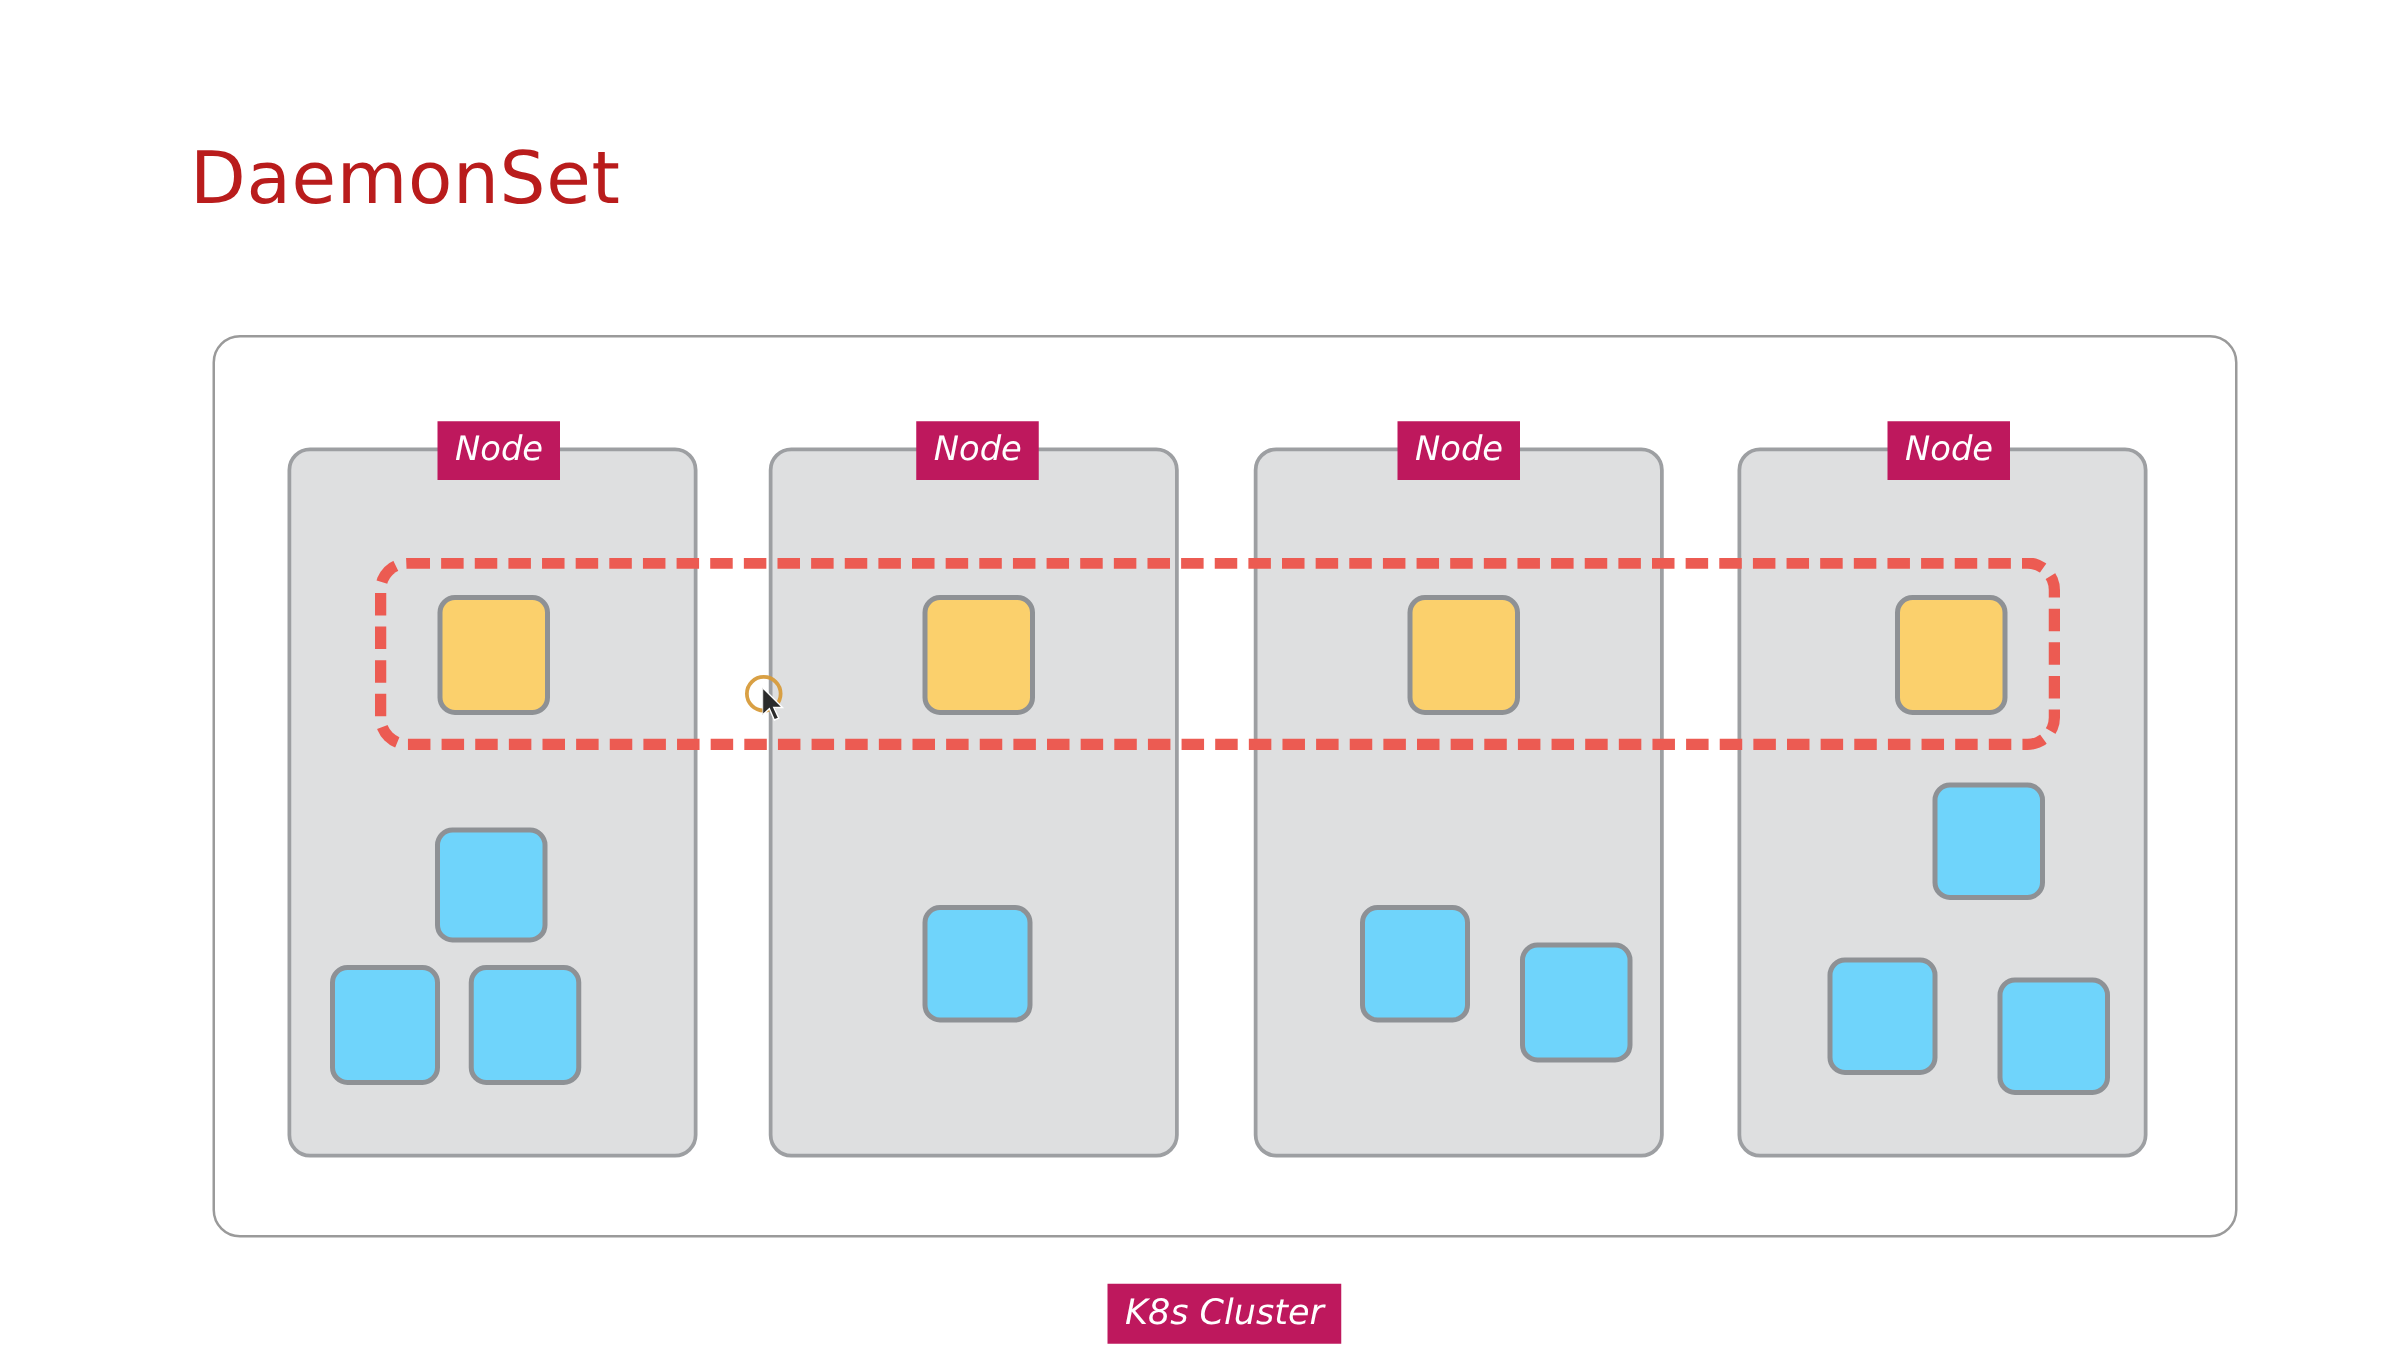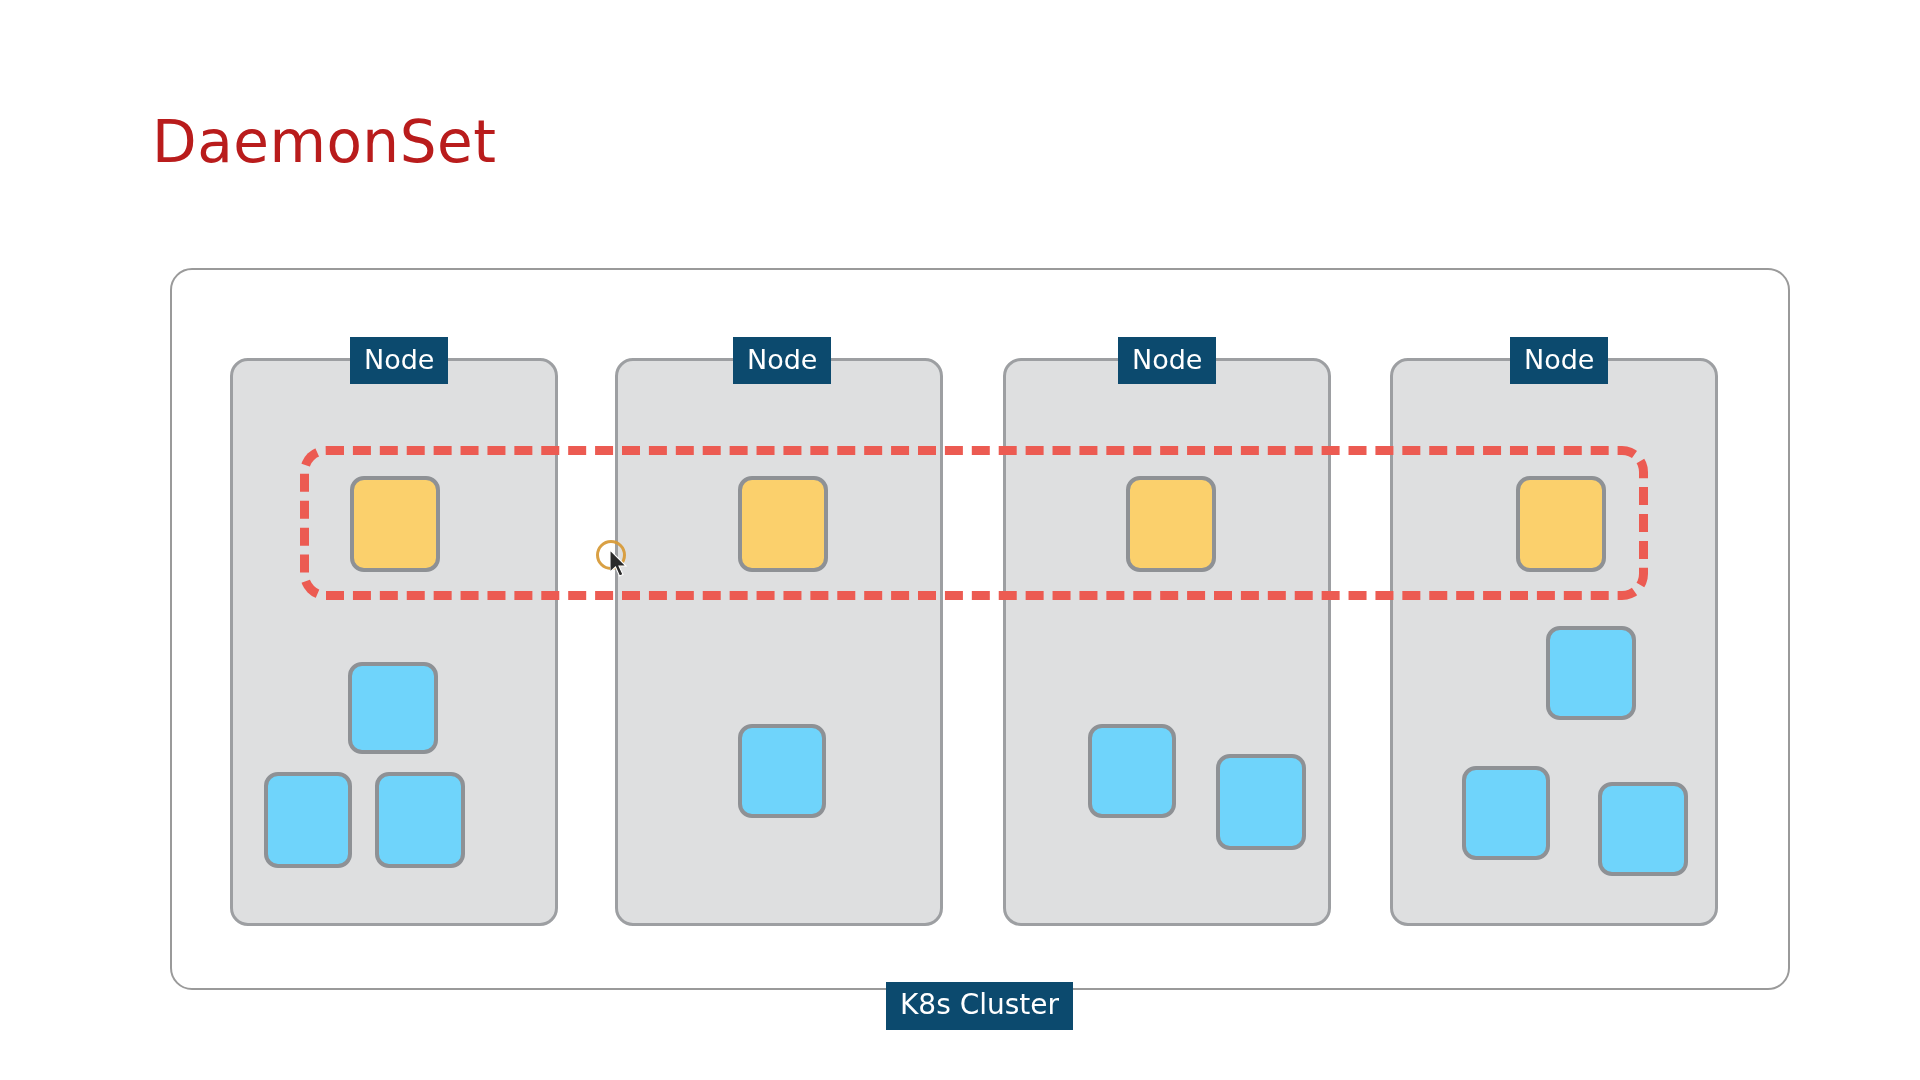--- a/index.html
+++ b/index.html
@@ -45,35 +45,36 @@
     box-sizing:border-box;
   }
   .node.n1{left:230px;}
   .node.n2{left:615px;}
   .node.n3{left:1003px;}
   .node.n4{left:1390px;}
 
   
   .badge{
     position:absolute;
-    background:#0c4a6e;
+    background:#be185d;
     color:#ffffff;
     font-size:27px;
     line-height:1;
     padding:9px 14px 11px 14px;
     white-space:nowrap;
     z-index:40;
+    font-style:italic;
   }
   .badge.node-badge{top:337px;}
   .badge.b1{left:350px;}
   .badge.b2{left:733px;}
   .badge.b3{left:1118px;}
   .badge.b4{left:1510px;}
   .badge.cluster-badge{
-    left:886px; top:982px;
+    left:886px; top:1027px;
     font-size:28px;
   }
 
   
   .pod{
     position:absolute;
     border:4px solid #8e9195;
     border-radius:14px;
     box-sizing:border-box;
     z-index:20;

